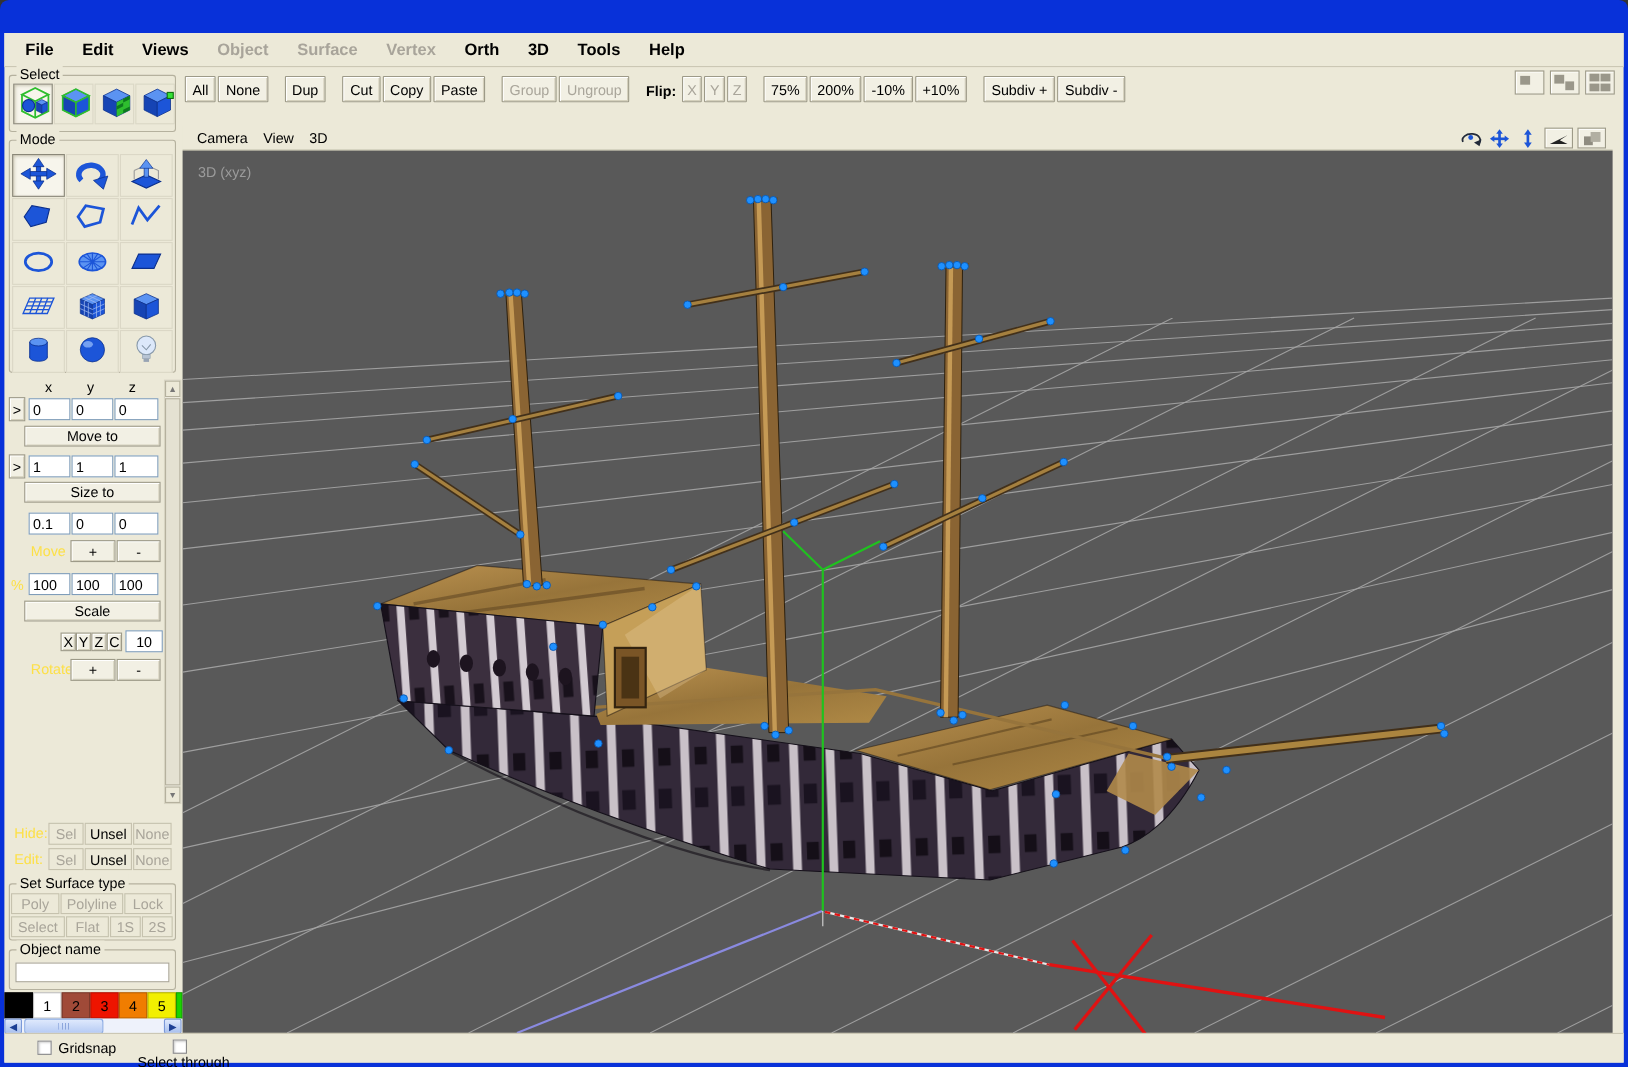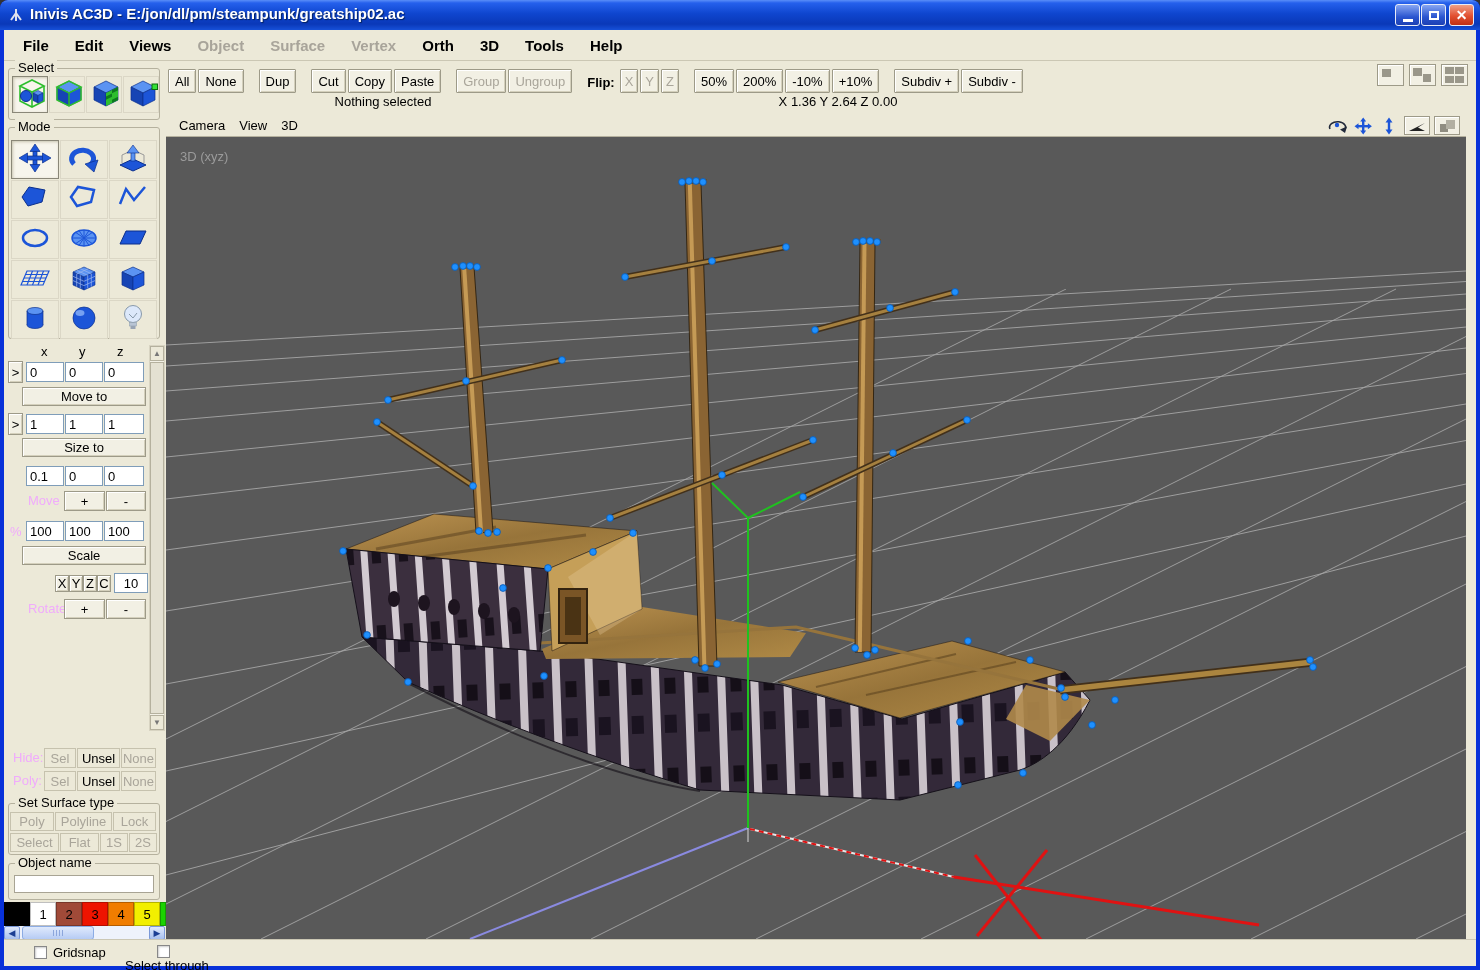--- a/index.html
+++ b/index.html
@@ -48,21 +48,21 @@
   .tool-btn { position:absolute; width:36px; height:37px; background:#ece9d8; border:1px solid #dbd7c6; padding:0; cursor:pointer; }
   .tool-btn.active { background:#f7f5ec; border:1px solid #8a8778; box-shadow:inset 1px 1px 3px #c8c4b0; }
   .mode-btn { position:absolute; width:48px; height:39px; background:#ece9d8; border:1px solid #dbd7c6; padding:0; cursor:pointer; }
   .mode-btn.active { background:#f7f5ec; border:1px solid #8a8778; box-shadow:inset 1px 1px 3px #c8c4b0; }
 
   .num-input { position:absolute; height:20px; border:1px solid #7f9db9; background:#fff; font-size:13px; font-family:"Liberation Sans",sans-serif; padding:1px 3px; }
   .axis-lbl { position:absolute; font-size:13px; color:#000; }
   .wide-btn, .small-btn, .arrow-btn { position:absolute; background:#f2f0e4; border:1px solid #9d9a88; box-shadow:inset 1px 1px 0 #fff, inset -1px -1px 0 #d4d0bc; font-size:13px; font-family:"Liberation Sans",sans-serif; padding:0; cursor:pointer; }
   .flat-btn { position:absolute; background:#ece9d8; border:1px solid #c6c2ae; font-size:13px; font-family:"Liberation Sans",sans-serif; padding:0; cursor:pointer; }
   .flat-btn.disabled { color:#a9a59a; }
-  .side-lbl { position:absolute; font-size:13px; color:#f0abfc; }
+  .side-lbl { position:absolute; font-size:13px; color:#fde047; }
 
   
   .vscroll { position:absolute; left:149px; top:345px; width:16px; height:386px; background:#f3f1e6; border:1px solid #d8d4c2; }
   .vs-btn { position:absolute; left:0; width:14px; height:15px; background:#ece9d8; border:1px solid #b5b19e; font-size:8px; color:#777; display:flex; align-items:center; justify-content:center; cursor:pointer; }
   .vs-thumb { position:absolute; left:0; top:16px; width:14px; height:352px; background:#e4e1d2; border:1px solid #b5b19e; cursor:pointer; }
   .hscroll { position:absolute; left:4px; top:926px; width:161px; height:14px; background:#eef2fb; }
   .hs-btn { position:absolute; top:0; width:16px; height:14px; background:linear-gradient(#dfe9fc,#a8c0ee); border:1px solid #7a98d8; border-radius:2px; color:#1c3f94; font-size:9px; display:flex; align-items:center; justify-content:center; cursor:pointer; }
   .hs-thumb { position:absolute; left:18px; top:0; width:72px; height:14px; background:linear-gradient(#dfe9fc,#b6cbf4); border:1px solid #8cacE4; border-radius:3px; cursor:pointer; }
   .hs-grip { width:10px; height:6px; margin:3px auto; background:repeating-linear-gradient(90deg,#8ca6dc 0 1px,transparent 1px 3px); }
 
@@ -82,37 +82,20 @@
   .chk { position:absolute; top:5px; display:flex; align-items:center; cursor:pointer;padding-left:20px; }
   .cb { width:13px; height:13px; background:#fff; border:1px solid #888; box-shadow:inset 1px 1px 2px #ccc; }
   .chk span.lbl { font-size:13px; margin-left:6px; color:#000; }
 </style>
 </head>
 <body>
 
 <div class="window">
   <div class="content-bg"></div>
 
-  <div class="titlebar">
-    <span class="title-icon">
-      <svg width="16" height="16">
-          <path d="M8,2 L8,14 M8,6 L3,13 M8,6 L13,13" stroke="#dfe2ee" stroke-width="2" fill="none"></path>
-        </svg>
-    </span>
-    <span class="title-text">Inivis AC3D - E:/jon/dl/pm/steampunk/greatship02.ac</span>
-    <div class="win-btn min">
-        <div class="min-glyph"></div>
-      </div>
-    <div class="win-btn max">
-        <div class="max-glyph"></div>
-      </div>
-    <div class="win-btn close">
-        <span>✕</span>
-      </div>
-  </div>
 
   <div class="menubar">
       <span class="menu-item">File</span>
       <span class="menu-item">Edit</span>
       <span class="menu-item">Views</span>
       <span class="menu-item disabled">Object</span>
       <span class="menu-item disabled">Surface</span>
       <span class="menu-item disabled">Vertex</span>
       <span class="menu-item">Orth</span>
       <span class="menu-item">3D</span>
@@ -137,21 +120,21 @@
         <button class="tb-btn disabled">Group</button>
         <button class="tb-btn disabled">Ungroup</button>
       </div>
       <div class="tb-group">
         <span class="tb-label">Flip:</span>
         <button class="tb-btn disabled sm">X</button>
         <button class="tb-btn disabled sm">Y</button>
         <button class="tb-btn disabled sm">Z</button>
       </div>
       <div class="tb-group">
-        <button class="tb-btn">50%</button>
+        <button class="tb-btn">75%</button>
         <button class="tb-btn">200%</button>
         <button class="tb-btn">-10%</button>
         <button class="tb-btn">+10%</button>
       </div>
       <div class="tb-group">
         <button class="tb-btn">Subdiv +</button>
         <button class="tb-btn">Subdiv -</button>
       </div>
     </div>
   <div class="layout-btns">
@@ -162,24 +145,20 @@
           <rect x="3" y="3" width="9" height="8" fill="#9a978a"></rect>
           <rect x="13" y="9" width="8" height="8" fill="#9a978a"></rect>
         </svg></button>
       <button class="layout-btn"><svg width="25" height="20">
           <rect x="3" y="2" width="9" height="7" fill="#9a978a"></rect>
           <rect x="13" y="2" width="9" height="7" fill="#9a978a"></rect>
           <rect x="3" y="11" width="9" height="7" fill="#9a978a"></rect>
           <rect x="13" y="11" width="9" height="7" fill="#9a978a"></rect>
         </svg></button>
     </div>
-  <div class="toolbar2">
-    <span class="sel-status">Nothing selected</span>
-    <span class="coord-status">X 1.36 Y 2.64 Z 0.00</span>
-  </div>
 
   <div class="fs" style="left:8px;top:68px;width:152px;height:52px;">
     <span class="fs-label">Select</span>
   </div>
   <div id="select-btns">
       <button class="tool-btn active" style="left: 12px; top: 76px; position: absolute;"><svg width="38" height="32" viewBox="0 0 38 32">
           <g fill="none" stroke="#2ebe2e" stroke-width="1.6">
             <polygon points="7,9 19,3 31,9 19,15"></polygon>
             <polyline points="7,9 7,24 19,30 31,24 31,9"></polyline>
             <line x1="19" y1="15" x2="19" y2="30"></line>
@@ -359,21 +338,21 @@
     <div class="vs-btn" style="top:0;">▲</div>
     <div class="vs-thumb"></div>
     <div class="vs-btn" style="bottom:0;">▼</div>
   </div>
 
   <div id="visibility-rows">
       <span class="side-lbl" style="left: 13px; top: 750px;">Hide:</span>
       <button class="flat-btn disabled" style="left: 44px; top: 748px; width: 32px; height: 20px;">Sel</button>
       <button class="flat-btn" style="left: 77px; top: 748px; width: 43px; height: 20px;">Unsel</button>
       <button class="flat-btn disabled" style="left: 121px; top: 748px; width: 35px; height: 20px;">None</button>
-      <span class="side-lbl" style="left: 13px; top: 773px;">Poly:</span>
+      <span class="side-lbl" style="left: 13px; top: 773px;">Edit:</span>
       <button class="flat-btn disabled" style="left: 44px; top: 771px; width: 32px; height: 20px;">Sel</button>
       <button class="flat-btn" style="left: 77px; top: 771px; width: 43px; height: 20px;">Unsel</button>
       <button class="flat-btn disabled" style="left: 121px; top: 771px; width: 35px; height: 20px;">None</button>
     </div>
 
   <div class="fs" style="left:8px;top:803px;width:152px;height:52px;">
     <span class="fs-label">Set Surface type</span>
   </div>
   <div id="surface-rows">
       <button class="flat-btn disabled" style="left: 10px; top: 812px; width: 44px; height: 19px;">Poly</button>

